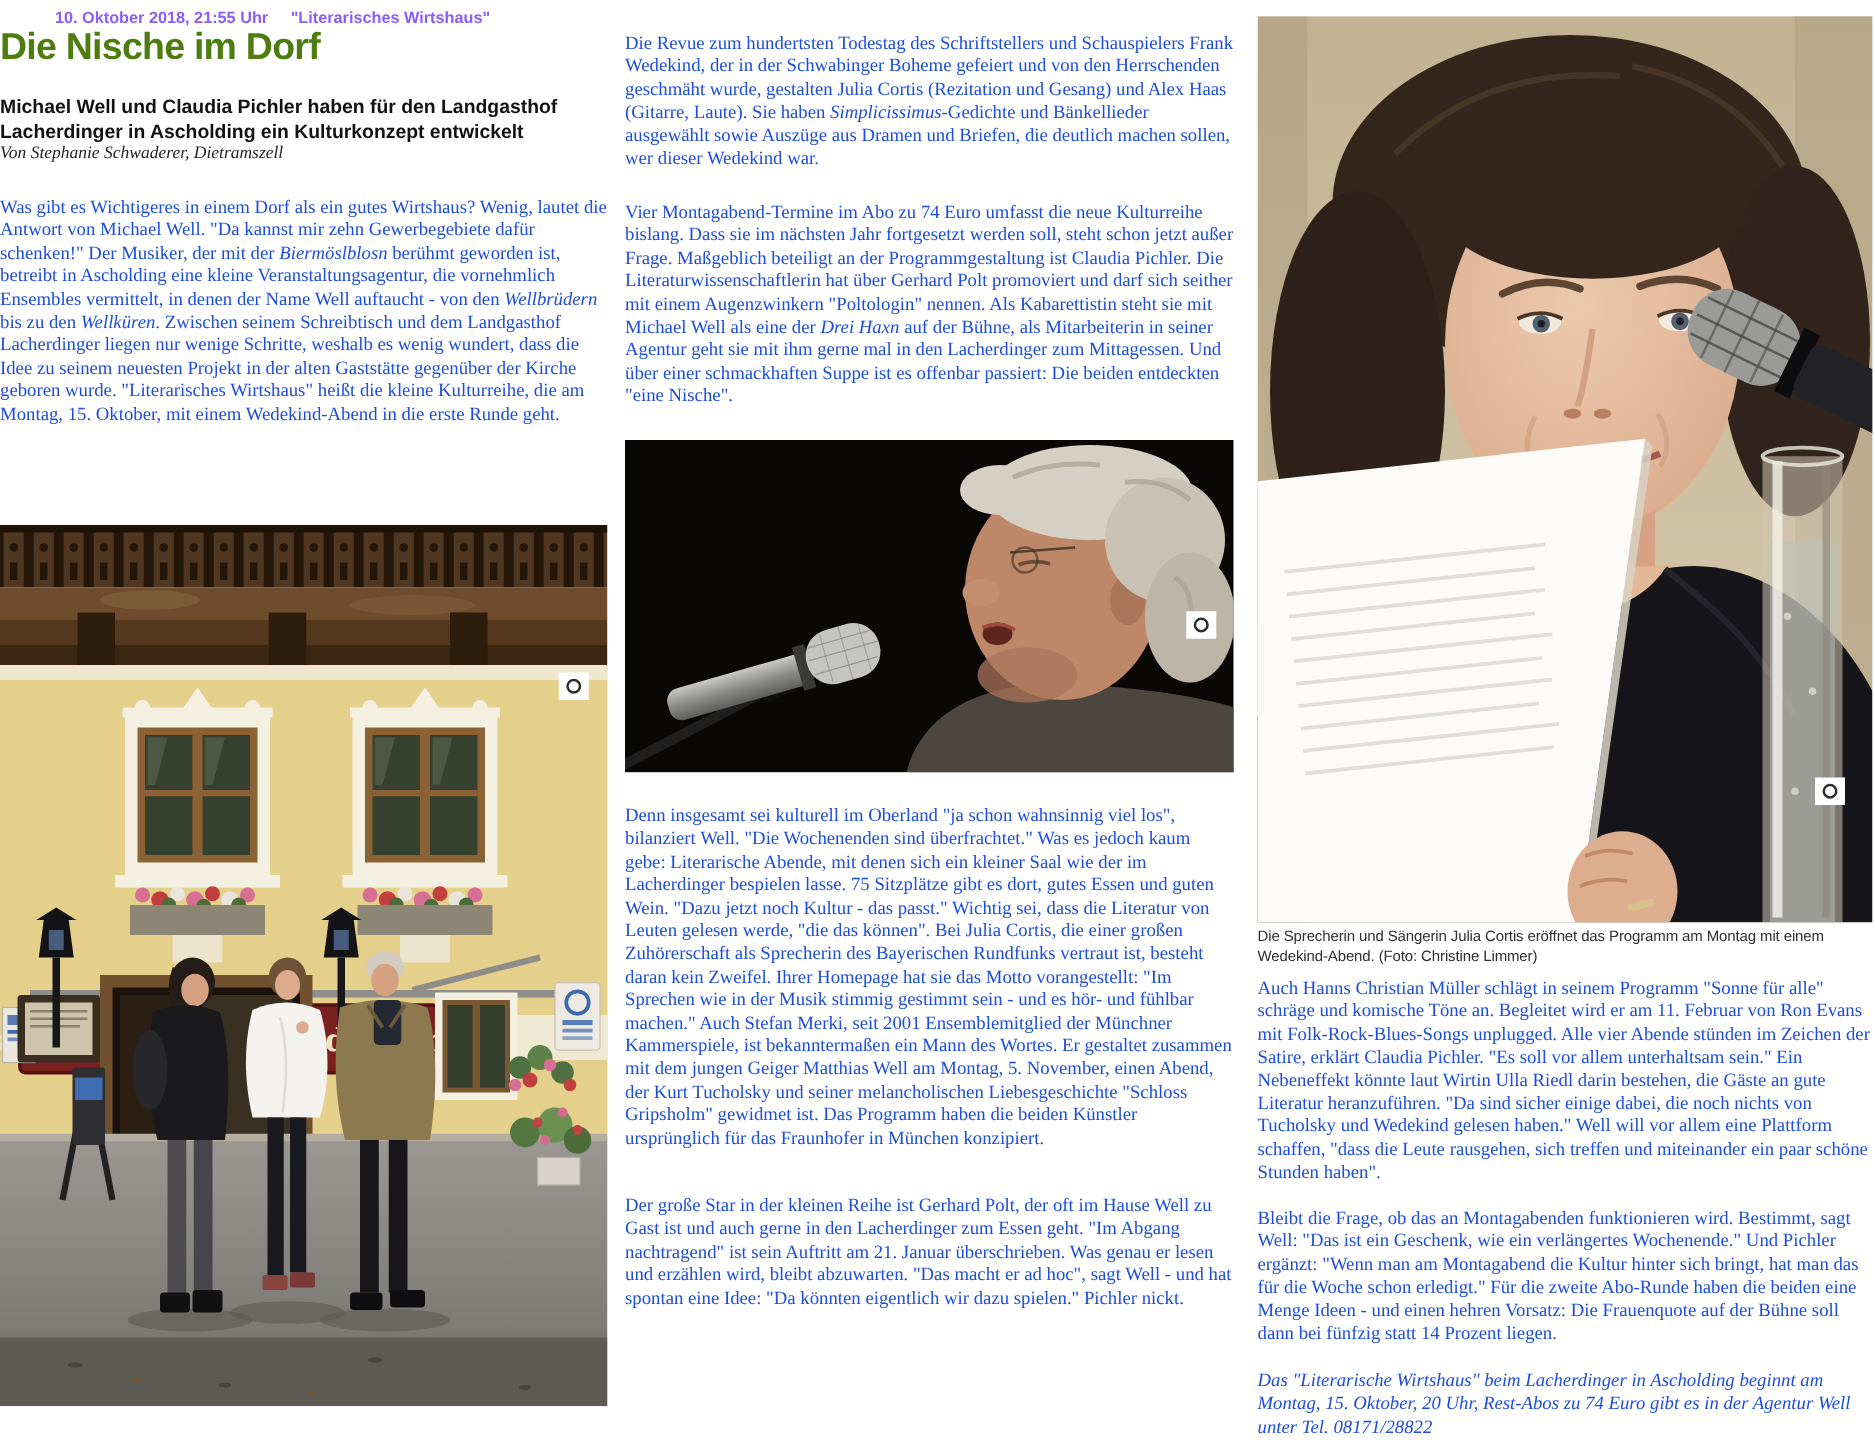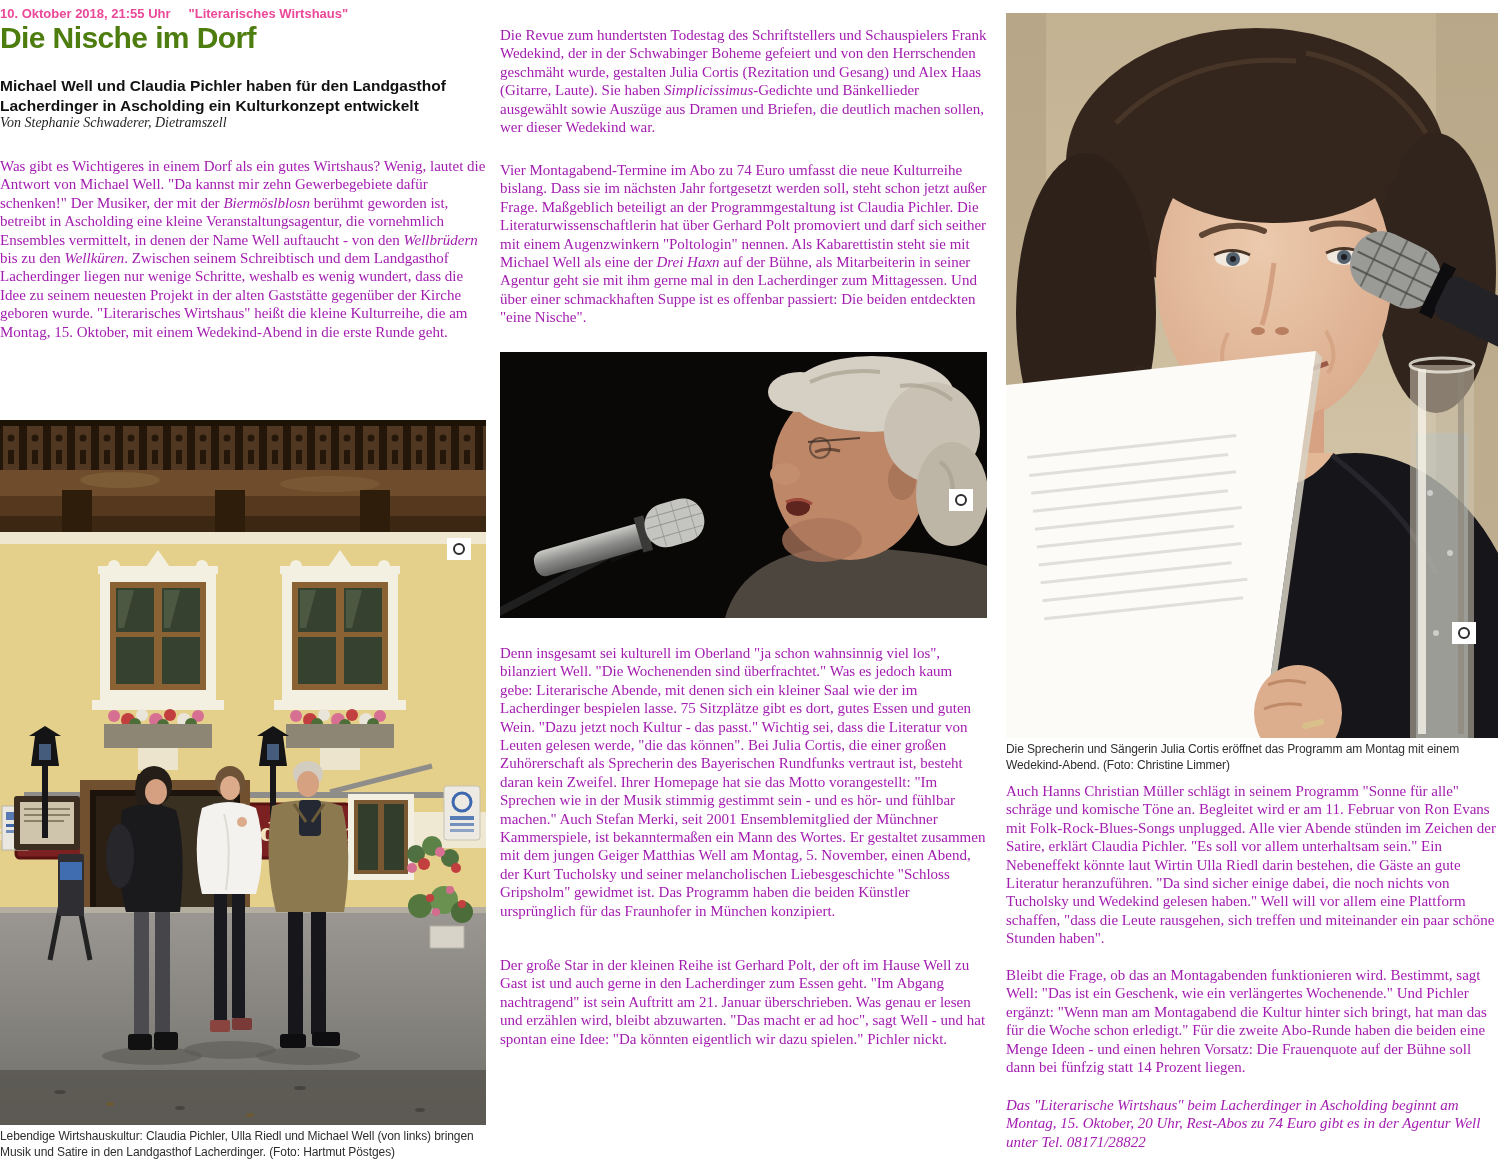--- a/index.html
+++ b/index.html
@@ -5,27 +5,27 @@
   * { margin:0; padding:0; box-sizing:border-box; }
   html,body { background:#ffffff; }
   .page { position:relative; width:1500px; height:1164px; background:#fff; overflow:hidden;
           font-family:"Liberation Sans", sans-serif; }
   .col { position:absolute; top:0; height:1164px; }
   .col-left  { left:0;    width:486px; }
   .col-mid   { left:500px; width:487px; }
   .col-right { left:1006px; width:492px; }
   .col > * { position:absolute; left:0; width:100%; }
 
-  .dateline { top:6px; font-size:13px; font-weight:bold; color:#ec4899; letter-spacing:0; }
+  .dateline { top:6px; font-size:13px; font-weight:bold; color:#8b5cf6; letter-spacing:0;padding-left:44px; }
   .kicker   { margin-left:18px; }
   h1.title  { top:21px; font-size:30px; font-weight:bold; color:#4d7c0f; letter-spacing:-0.6px; }
   h2.subtitle { top:62px; font-size:15.5px; line-height:20px; font-weight:bold; color:#121212;margin-top:14px; }
   .byline { top:115px; font-family:"Liberation Serif", serif; font-style:italic; font-size:14px; color:#1f1f1f; }
 
-  .bodytext { font-family:"Liberation Serif", serif; font-size:15px; line-height:18.4px; color:#a21caf; }
+  .bodytext { font-family:"Liberation Serif", serif; font-size:15px; line-height:18.4px; color:#1d4ed8; }
   .bodytext em { font-style:italic; }
   .p-l1 { top:157px; }
   .p-m1 { top:26px; }  .p-m2 { top:161px; } .p-m3 { top:644px; } .p-m4 { top:956px; }
   .p-r1 { top:782px; } .p-r2 { top:966px; } .p-r3 { top:1096px; font-style:italic; }
 
   figure.photo { margin:0; overflow:hidden; background:#ddd; }
   .fig-left  { top:420px; height:705px; }
   .fig-mid   { top:352px; height:266px; }
   .fig-right { top:13px;  height:725px; }
   figure.photo svg { display:block; width:100%; height:100%; }
@@ -225,21 +225,20 @@
           <rect x="-20" y="142" width="15" height="122" fill="#17171b"></rect>
           <rect x="3" y="142" width="15" height="122" fill="#17171b"></rect>
           <rect x="-28" y="264" width="26" height="14" rx="3" fill="#0e0e10"></rect>
           <rect x="4" y="262" width="28" height="14" rx="3" fill="#0e0e10"></rect>
         </g>
       </svg>
       <div class="zoom-btn zb-left">
           <span class="ring"></span>
         </div>
     </figure>
-    <figcaption class="cap-left">Lebendige Wirtshauskultur: Claudia Pichler, Ulla Riedl und Michael Well (von links) bringen Musik und Satire in den Landgasthof Lacherdinger. (Foto: Hartmut Pöstges)</figcaption>
   </div>
 
   <div class="col col-mid">
     <p class="bodytext p-m1"><span>Die Revue zum hundertsten Todestag des Schriftstellers und Schauspielers Frank Wedekind, der in der Schwabinger Boheme gefeiert und von den Herrschenden geschmäht wurde, gestalten Julia Cortis (Rezitation und Gesang) und Alex Haas (Gitarre, Laute). Sie haben </span><em>Simplicissimus</em><span>-Gedichte und Bänkellieder ausgewählt sowie Auszüge aus Dramen und Briefen, die deutlich machen sollen, wer dieser Wedekind war.</span></p>
 
     <p class="bodytext p-m2"><span>Vier Montagabend-Termine im Abo zu 74 Euro umfasst die neue Kulturreihe bislang. Dass sie im nächsten Jahr fortgesetzt werden soll, steht schon jetzt außer Frage. Maßgeblich beteiligt an der Programmgestaltung ist Claudia Pichler. Die Literaturwissenschaftlerin hat über Gerhard Polt promoviert und darf sich seither mit einem Augenzwinkern "Poltologin" nennen. Als Kabarettistin steht sie mit Michael Well als eine der </span><em>Drei Haxn</em><span> auf der Bühne, als Mitarbeiterin in seiner Agentur geht sie mit ihm gerne mal in den Lacherdinger zum Mittagessen. Und über einer schmackhaften Suppe ist es offenbar passiert: Die beiden entdeckten "eine Nische".</span></p>
 
     <figure class="photo fig-mid">
       <svg viewBox="0 0 487 266">
         <defs>

